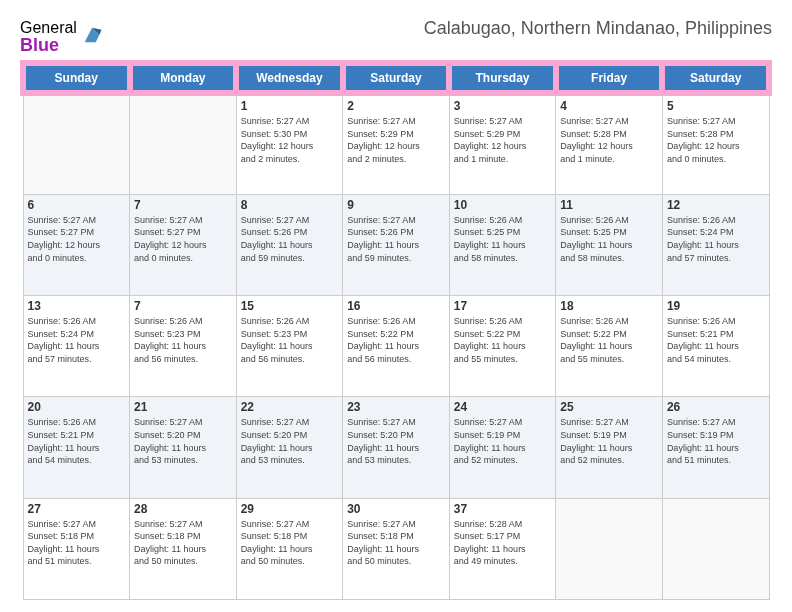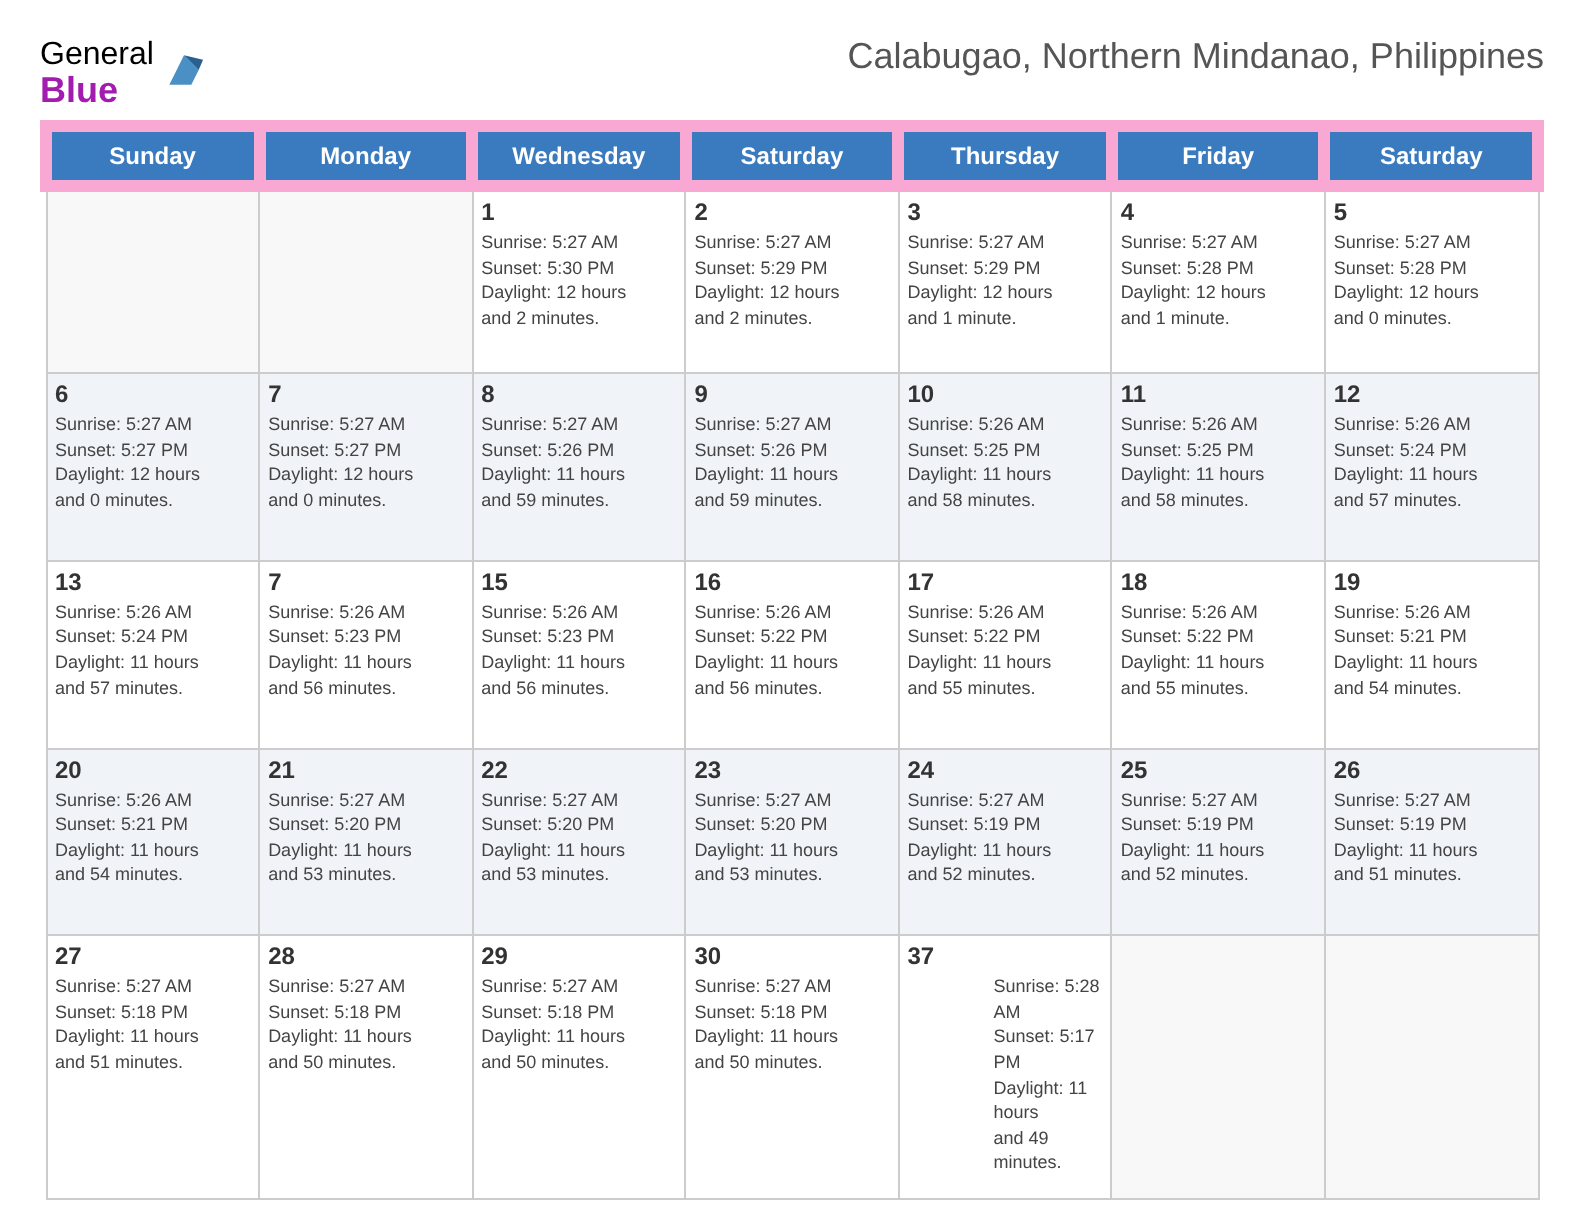--- a/index.html
+++ b/index.html
@@ -350,21 +350,21 @@
           </td>
           <td>
             <span class="day-number">30</span>
             <div class="day-info" style="white-space: pre-line;">Sunrise: 5:27 AM
 Sunset: 5:18 PM
 Daylight: 11 hours
 and 50 minutes.</div>
           </td>
           <td>
             <span class="day-number">37</span>
-            <div class="day-info" style="white-space: pre-line; margin-left: 43px;">Sunrise: 5:28 AM
+            <div class="day-info" style="white-space: pre-line;">Sunrise: 5:28 AM
 Sunset: 5:17 PM
 Daylight: 11 hours
 and 49 minutes.</div>
           </td>
           <td class="empty"></td>
           <td class="empty"></td>
         </tr>
       </tbody>
   </table>
 </div>

